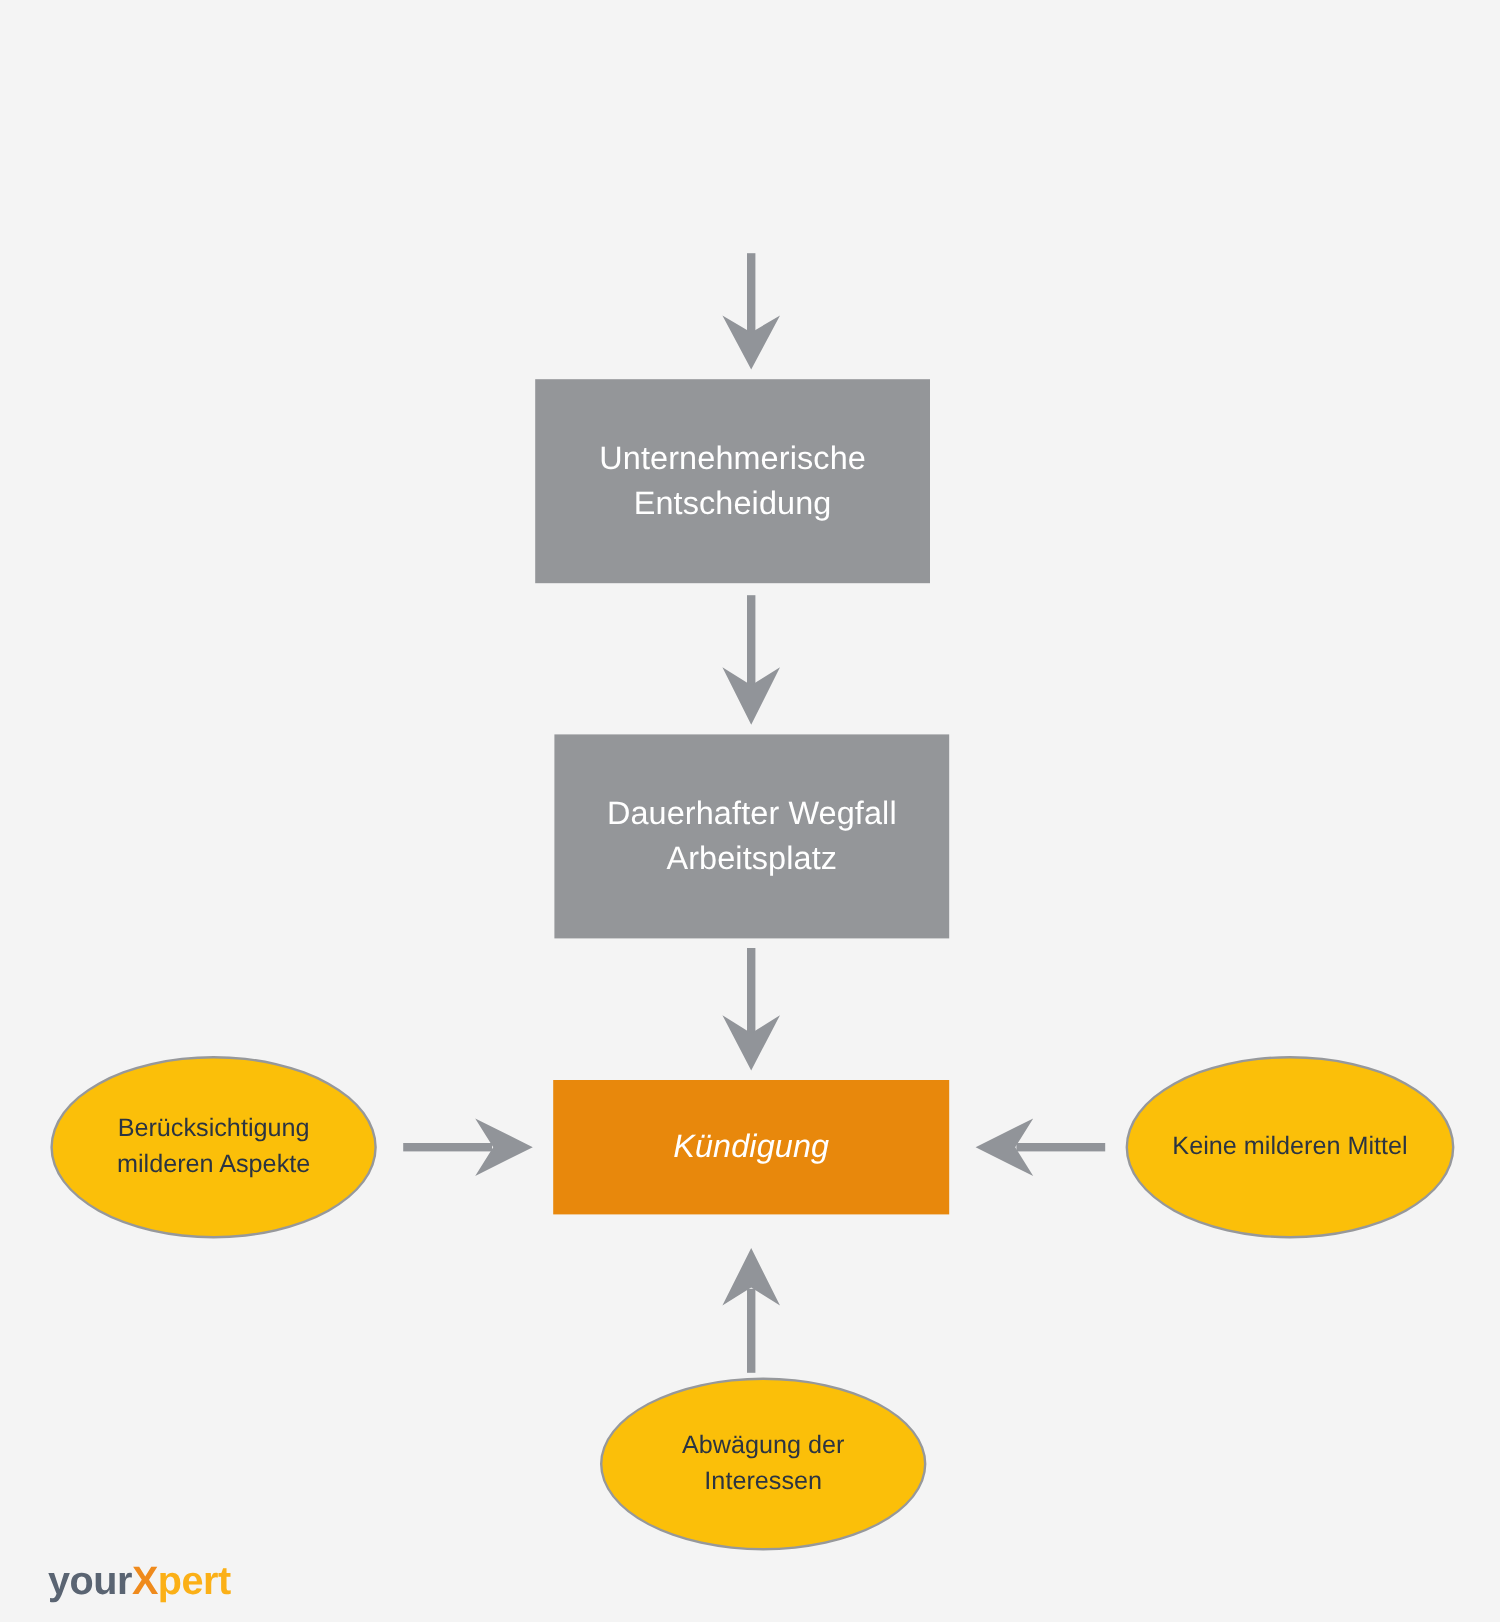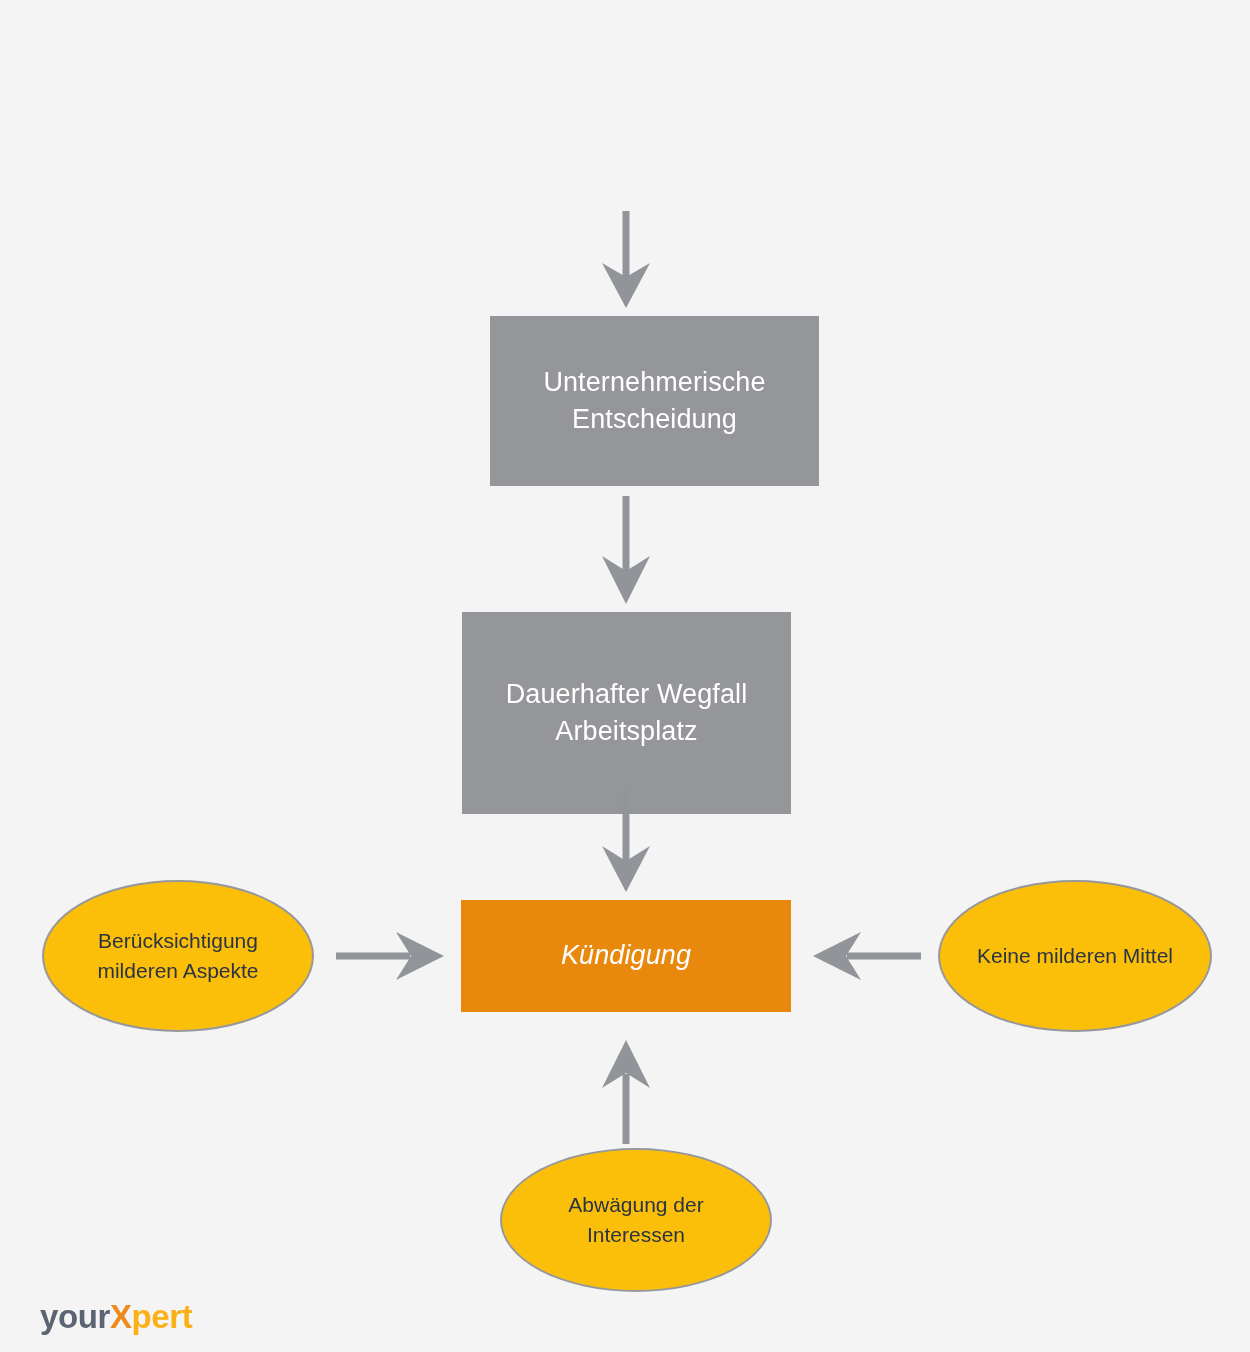--- a/index.html
+++ b/index.html
@@ -78,31 +78,31 @@
 <body>
 
 <div id="canvas">
 
 
   <svg class="arrow" style="left:598px; top:203px; width:56px; height:113px;" viewBox="0 0 56 113">
     <rect x="24.5" y="8" width="7" height="68" fill="#919499"></rect>
     <path d="M 4 60 L 28 105 L 52 60 L 28 74 Z" fill="#919499"></path>
   </svg>
 
-  <div class="node box-process" style="left:490px; top:316px; width:329px; height:170px;">
+  <div class="node box-process" style="left:446px; top:316px; width:329px; height:170px;">
     <span class="label">Unternehmerische
 Entscheidung</span>
   </div>
 
   <svg class="arrow" style="left:598px; top:486px; width:56px; height:126px;" viewBox="0 0 56 126">
     <rect x="24.5" y="10" width="7" height="76" fill="#919499"></rect>
     <path d="M 4 70 L 28 118 L 52 70 L 28 85 Z" fill="#919499"></path>
   </svg>
 
-  <div class="node box-process" style="left:462px; top:612px; width:329px; height:202px;">
+  <div class="node box-process" style="left:462px; top:612px; width:329px; height:170px;">
     <span class="label">Dauerhafter Wegfall
 Arbeitsplatz</span>
   </div>
 
   <svg class="arrow" style="left:598px; top:782px; width:56px; height:118px;" viewBox="0 0 56 118">
     <rect x="24.5" y="8" width="7" height="72" fill="#919499"></rect>
     <path d="M 4 64 L 28 110 L 52 64 L 28 79 Z" fill="#919499"></path>
   </svg>
 
   <div class="node box-result" style="left:461px; top:900px; width:330px; height:112px;font-style:italic;">

